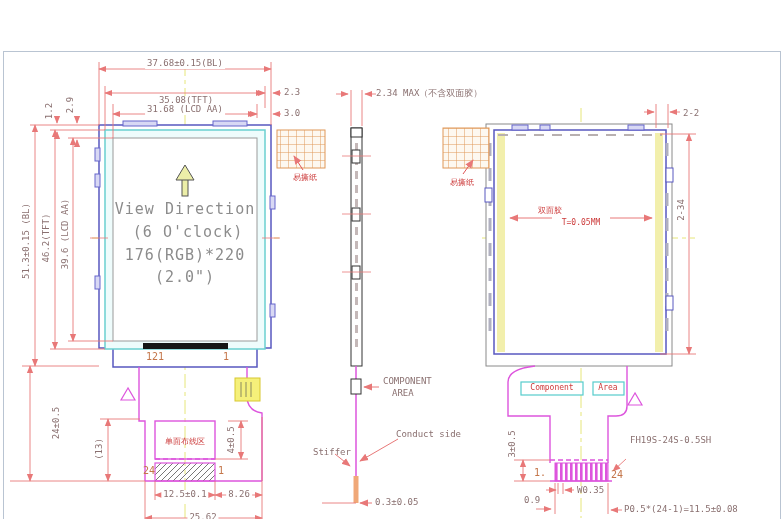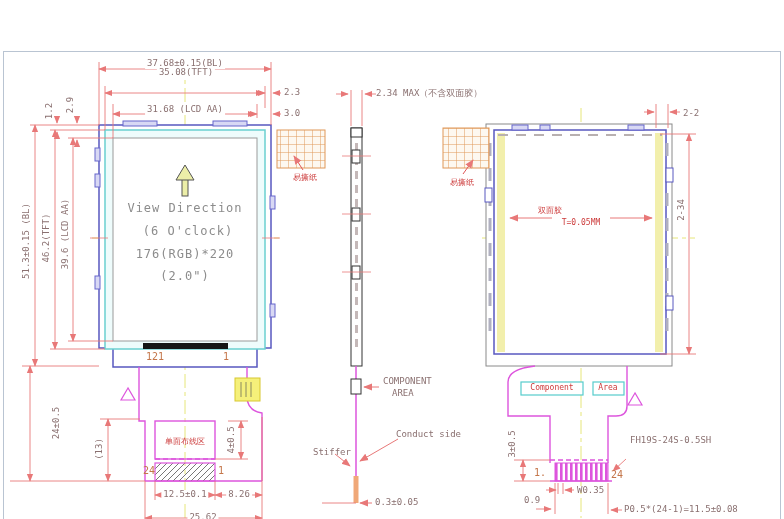--- a/index.html
+++ b/index.html
@@ -6,21 +6,21 @@
   #stage{position:relative;width:784px;height:519px;background:#fff;overflow:hidden;
          font-family:"DejaVu Sans Mono","DejaVu Sans",monospace;margin-top:48px;}
   #frame{position:absolute;left:3px;top:3px;width:776px;height:511px;border:1px solid #b9c4d2;}
   svg{position:absolute;left:0;top:0;}
   .lbl{position:absolute;font-size:9px;color:#8a7070;white-space:nowrap;
        transform:translate(-50%,-50%);line-height:1.1;}
   .la{transform:none;}
   .rot{transform:translate(-50%,-50%) rotate(-90deg);}
   .chip{background:#fff;padding:0 2px;}
   .cn{color:#cc3a3a;}
-  .big{font-size:12px;color:#8c8c8c;letter-spacing:1px;}
+  .big{font-size:15px;color:#8c8c8c;letter-spacing:1px;}
   .pin{color:#c4764a;font-size:10px;}
   .sm{font-size:8px;}
 </style>
 </head>
 <body>
 <div id="stage">
 <div id="frame"></div>
 
 <svg width="784" height="519" viewBox="0 0 784 519">
   <defs>
@@ -190,21 +190,21 @@
       <path d="M558,435 V446 M563,435 V446 M555,435 V466 M608,435 V466"></path>
       <line x1="546" y1="442" x2="556" y2="442" marker-end="url(#ar)"></line>
       <line x1="574" y1="442" x2="565" y2="442" marker-end="url(#ar)"></line>
       <line x1="536" y1="461" x2="551" y2="461" marker-end="url(#ar)"></line>
       <line x1="622" y1="462" x2="611" y2="462" marker-end="url(#ar)"></line>
     </g>
   </g>
 </svg>
 
 <div class="lbl chip" style="left:185px;top:16px">37.68±0.15(BL)</div>
-<div class="lbl chip" style="left:186px;top:25px">35.08(TFT)</div>
+<div class="lbl chip" style="left:186px;top:53px">35.08(TFT)</div>
 <div class="lbl chip" style="left:185px;top:62px">31.68 (LCD AA)</div>
 <div class="lbl la" style="left:284px;top:40px">2.3</div>
 <div class="lbl la" style="left:284px;top:61px">3.0</div>
 
 <div class="lbl rot" style="left:71px;top:57px">2.9</div>
 <div class="lbl rot" style="left:50px;top:63px">1.2</div>
 <div class="lbl rot" style="left:66px;top:186px">39.6 (LCD AA)</div>
 <div class="lbl rot" style="left:47px;top:190px">46.2(TFT)</div>
 <div class="lbl rot" style="left:27px;top:193px">51.3±0.15 (BL)</div>
 <div class="lbl rot" style="left:57px;top:375px">24±0.5</div>

